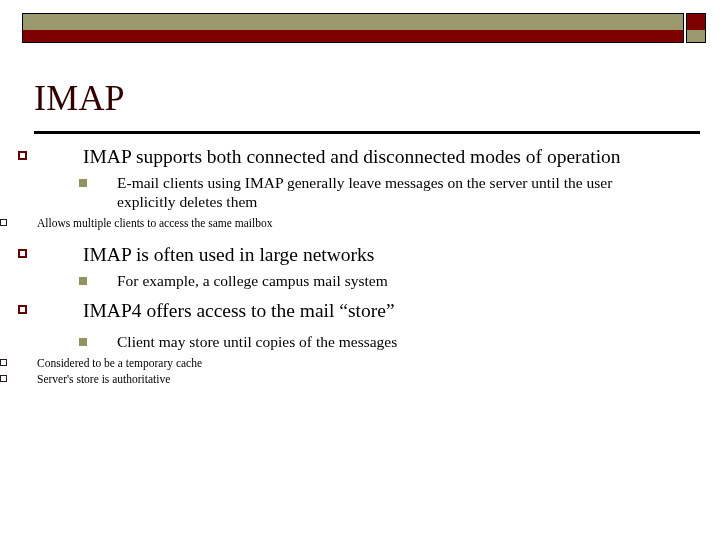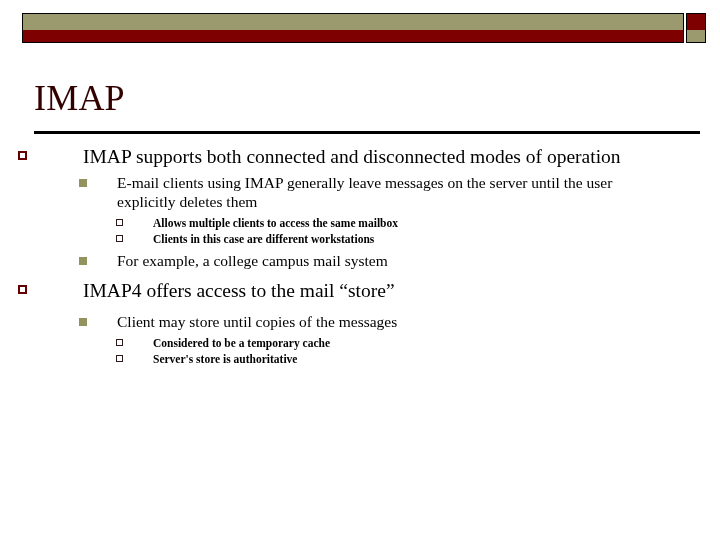--- a/index.html
+++ b/index.html
@@ -146,23 +146,21 @@
     background: #93935f;
   }
   .lvl2 > .bullet-text {
     font-size: 15.5px;
     line-height: 19px;
     padding-left: 36px;
   }
 
   
   .lvl3 {
-    margin-left: 116px;
     margin-bottom: 0;
-    font-weight: bold;
   }
   .lvl3 > .bullet-marker {
     left: 0px;
     top: 4px;
     width: 7px;
     height: 7px;
     border: 1.5px solid #2b1a1a;
     box-sizing: border-box;
     background: transparent;
   }
@@ -203,45 +201,45 @@
   <div class="bullet lvl2 group-gap-sm">
     <span class="bullet-marker"></span>
     <span class="bullet-text">E-mail clients using IMAP generally leave messages on the server until the user explicitly deletes them</span>
   </div>
 
   <div class="bullet lvl3 group-gap-sm">
     <span class="bullet-marker"></span>
     <span class="bullet-text">Allows multiple clients to access the same mailbox</span>
   </div>
 
+
+  <div class="bullet lvl1 group-gap-lg">
+    <span class="bullet-marker"></span>
+    <span class="bullet-text">IMAP is often used in large networks</span>
+  </div>
+
+  <div class="bullet lvl2 group-gap-sm">
+    <span class="bullet-marker"></span>
+    <span class="bullet-text">For example, a college campus mail system</span>
+  </div>
+
+
+  <div class="bullet lvl1 group-gap-md">
+    <span class="bullet-marker"></span>
+    <span class="bullet-text">IMAP4 offers access to the mail “store”</span>
+  </div>
+
+  <div class="bullet lvl2 group-gap-md">
+    <span class="bullet-marker"></span>
+    <span class="bullet-text">Client may store until copies of the messages</span>
+  </div>
+
+  <div class="bullet lvl3 group-gap-sm">
+    <span class="bullet-marker"></span>
+    <span class="bullet-text">Considered to be a temporary cache</span>
+  </div>
+
   <div class="bullet lvl3">
     <span class="bullet-marker"></span>
-    <span class="bullet-text">Clients in this case are different workstations</span>
-  </div>
-
-
-  <div class="bullet lvl2 group-gap-sm">
-    <span class="bullet-marker"></span>
-    <span class="bullet-text">For example, a college campus mail system</span>
-  </div>
-
-
-  <div class="bullet lvl1 group-gap-md">
-    <span class="bullet-marker"></span>
-    <span class="bullet-text">IMAP4 offers access to the mail “store”</span>
-  </div>
-
-  <div class="bullet lvl2 group-gap-md">
-    <span class="bullet-marker"></span>
-    <span class="bullet-text">Client may store until copies of the messages</span>
-  </div>
-
-  <div class="bullet lvl3 group-gap-sm">
-    <span class="bullet-marker"></span>
-    <span class="bullet-text">Considered to be a temporary cache</span>
-  </div>
-
-  <div class="bullet lvl3">
-    <span class="bullet-marker"></span>
     <span class="bullet-text">Server's store is authoritative</span>
   </div>
 
 </div>
 
 </body></html>

